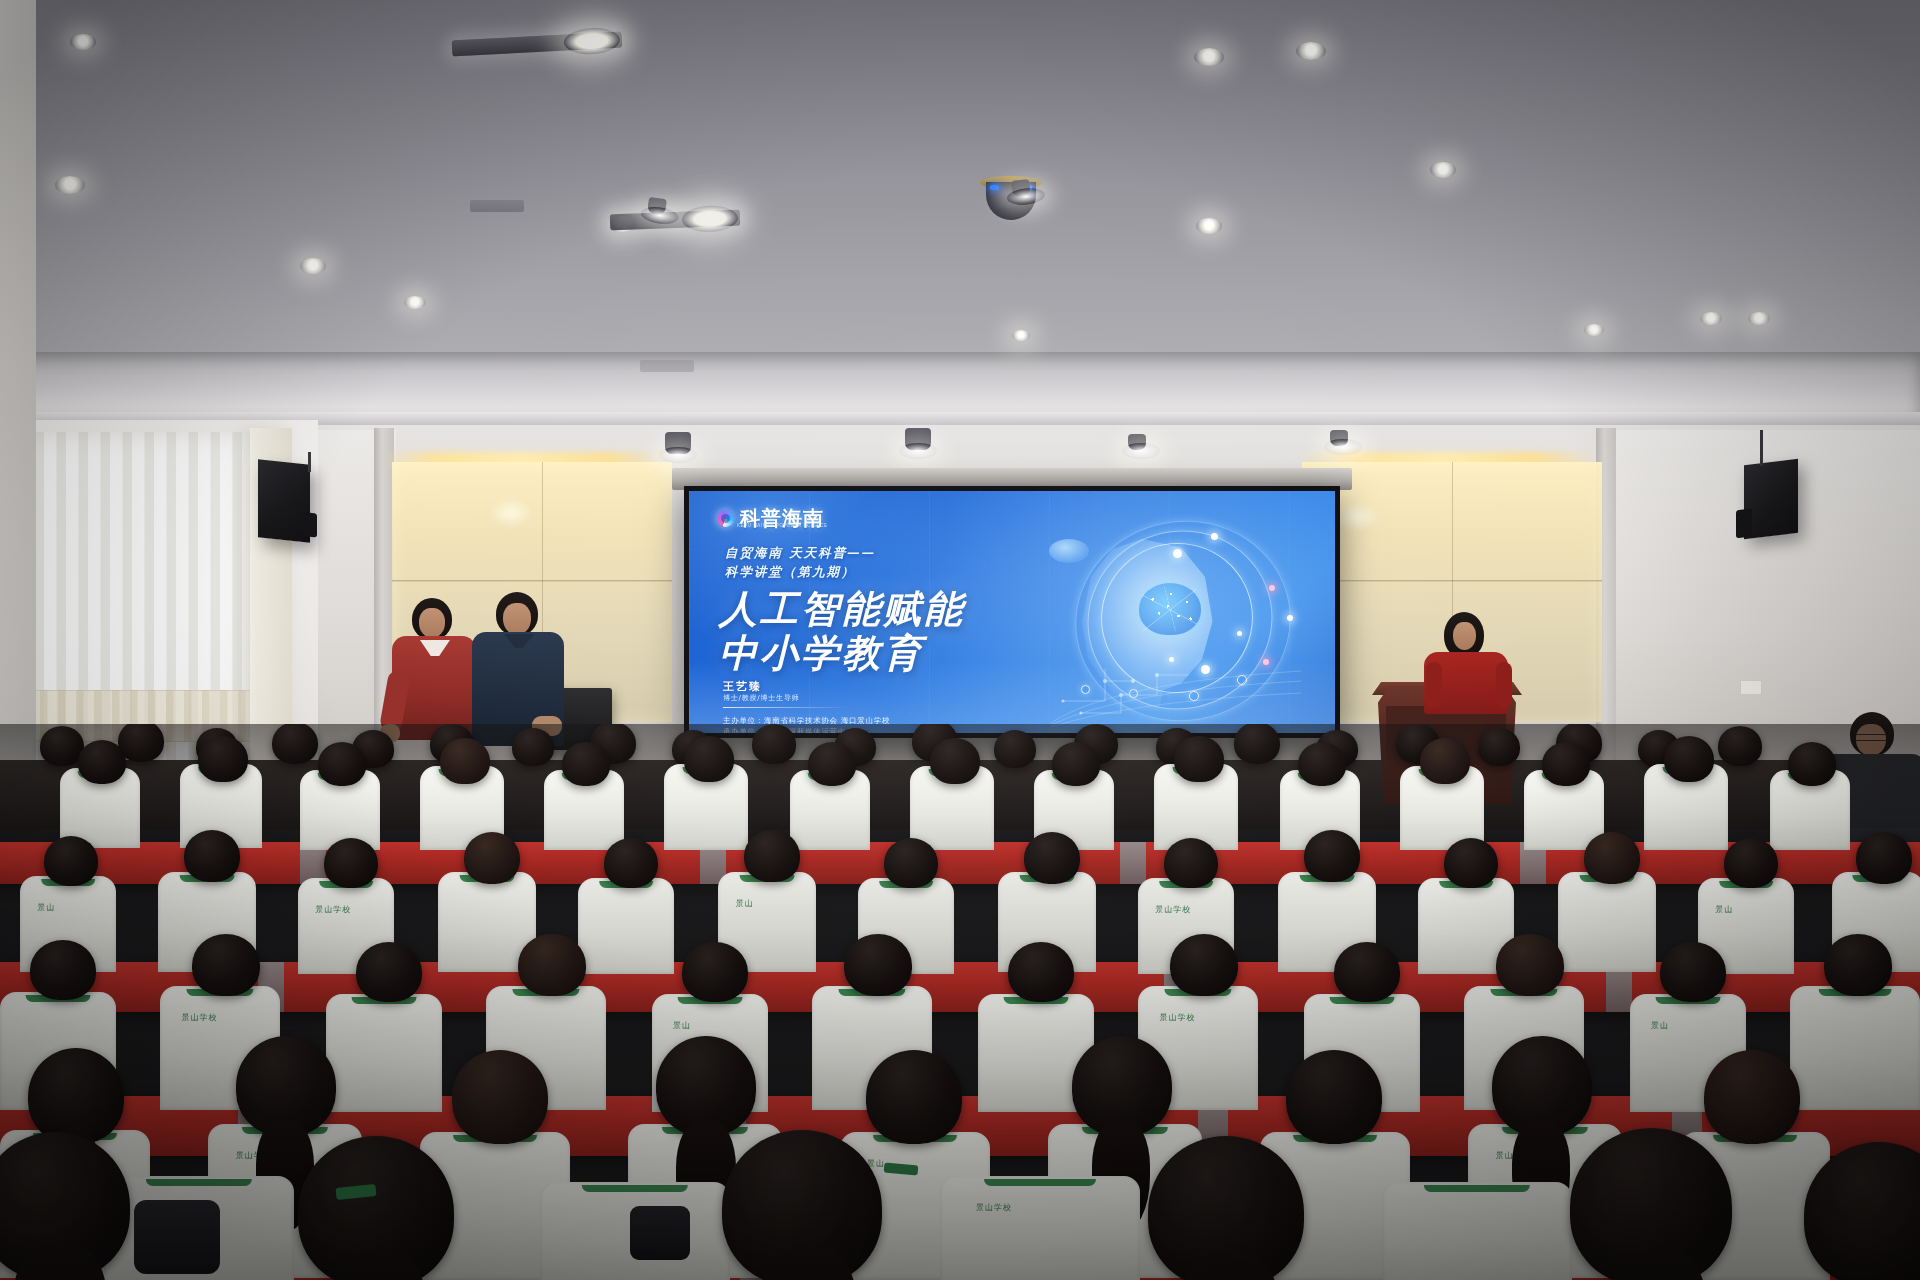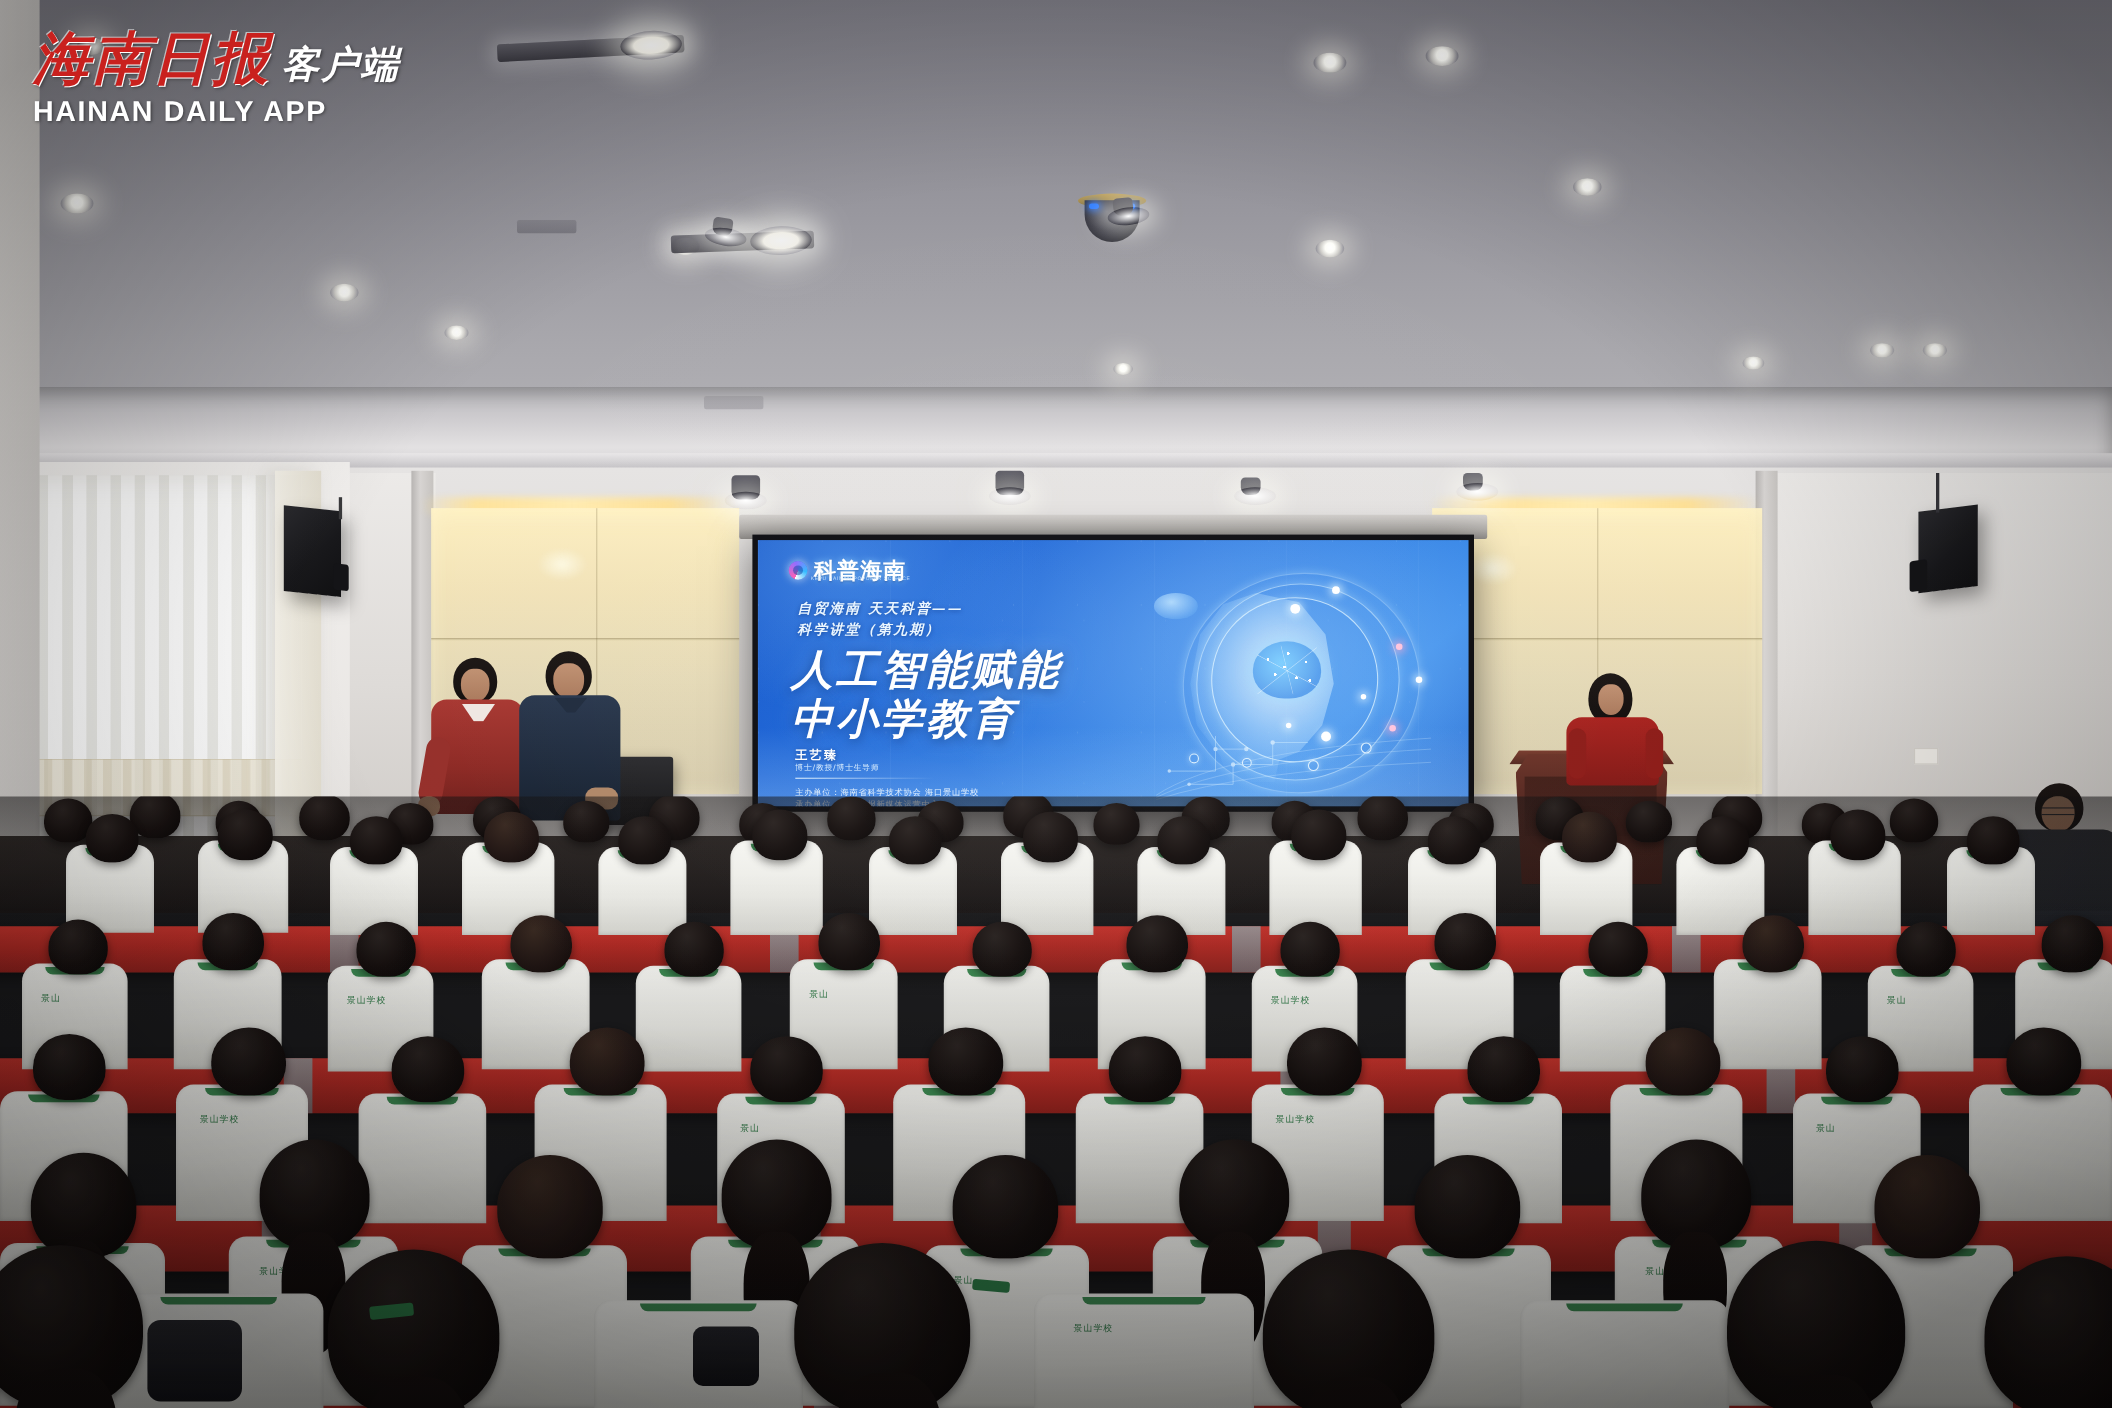--- a/index.html
+++ b/index.html
@@ -969,21 +969,14 @@
     <div style="position:absolute; left:134px; top:476px; width:86px; height:74px; border-radius:12px; background:linear-gradient(to bottom,#2a2a30,#15151a);"></div>
     <div style="position:absolute; left:630px; top:482px; width:60px; height:54px; border-radius:9px; background:linear-gradient(to bottom,#26262c,#131317);"></div>
 
     <div class="scarf" style="left:336px; top:462px; width:40px; height:12px; background:#2d7a46; transform:rotate(-6deg);"></div>
     <div class="scarf" style="left:884px; top:440px; width:34px; height:10px; background:#2d7a46; transform:rotate(5deg);"></div>
   </div>
 
   <div class="grade"></div>
   <div class="grade2"></div>
 
-  <div class="watermark">
-    <div class="wm-row">
-      <span class="wm-cn">海南日报</span>
-      <span class="wm-cn2">客户端</span>
-    </div>
-    <div class="wm-en">HAINAN DAILY APP</div>
-  </div>
 
 </div>
 
 </body></html>

